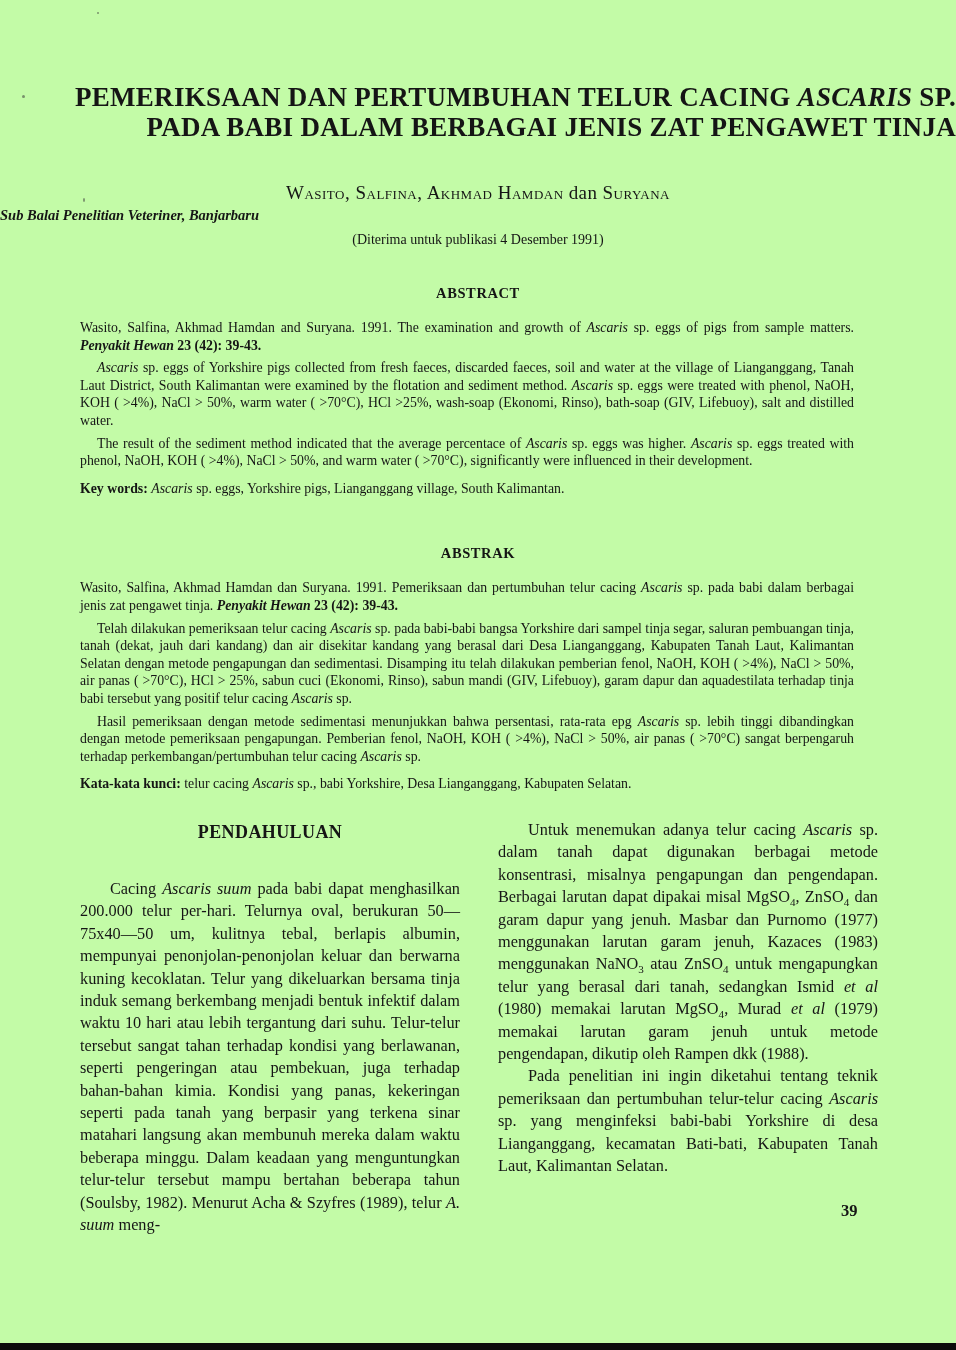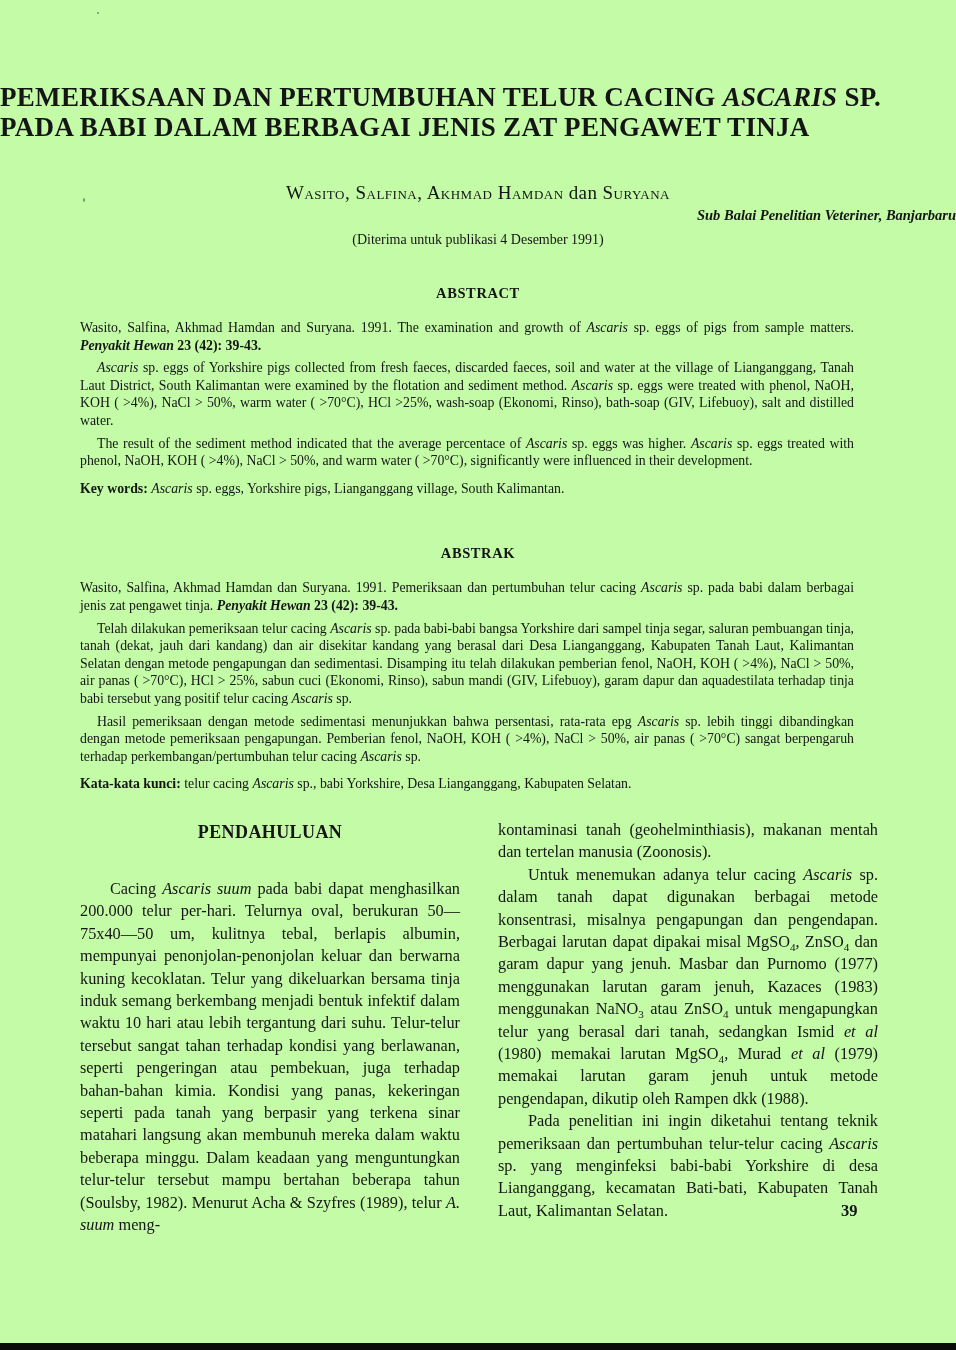--- a/index.html
+++ b/index.html
@@ -6,27 +6,27 @@
   body{
     width:956px;height:1350px;overflow:hidden;position:relative;
     background:#c3fba7;
     font-family:"Liberation Serif","DejaVu Serif",serif;
     color:#151515;
   }
   .page{position:relative;width:100%;height:100%;}
   h1,h2,h3,p{margin:0;padding:0;}
 
   .title{
-    padding-top:82px;text-align:left;font-weight:700;
+    padding-top:82px;text-align:right;font-weight:700;
     font-size:27px;line-height:30px;letter-spacing:.3px;
   }
   .title .line{display:block;}
 
   .byline{margin-top:40px;text-align:center;font-size:19px;letter-spacing:.4px;}
-  .affiliation{margin-top:3px;text-align:right;font-style:italic;font-weight:700;font-size:14.5px;margin-left:16px;}
+  .affiliation{margin-top:3px;text-align:left;font-style:italic;font-weight:700;font-size:14.5px;}
   .received{margin-top:8px;text-align:center;font-size:14px;}
 
   .sec-heading{text-align:center;font-weight:700;font-size:14.5px;letter-spacing:.6px;}
   .abstract-heading{margin-top:37px;}
   .abstrak-heading{margin-top:48px;}
 
   .abs{
     margin-left:80px;margin-right:102px;
     font-size:13.8px;line-height:17.6px;text-align:justify;
   }
@@ -81,21 +81,20 @@
   <p class="abs para"><span>Telah dilakukan pemeriksaan telur cacing </span><span class="seg-i">Ascaris</span><span> sp. pada babi-babi bangsa Yorkshire dari sampel tinja segar, saluran pembuangan tinja, tanah (dekat, jauh dari kandang) dan air disekitar kandang yang berasal dari Desa Lianganggang, Kabupaten Tanah Laut, Kalimantan Selatan dengan metode pengapungan dan sedimentasi. Disamping itu telah dilakukan pemberian fenol, NaOH, KOH ( &gt;4%), NaCl &gt; 50%, air panas ( &gt;70°C), HCl &gt; 25%, sabun cuci (Ekonomi, Rinso), sabun mandi (GIV, Lifebuoy), garam dapur dan aquadestilata terhadap tinja babi tersebut yang positif telur cacing </span><span class="seg-i">Ascaris</span><span> sp.</span></p>
   <p class="abs para"><span>Hasil pemeriksaan dengan metode sedimentasi menunjukkan bahwa persentasi, rata-rata epg </span><span class="seg-i">Ascaris</span><span> sp. lebih tinggi dibandingkan dengan metode pemeriksaan pengapungan. Pemberian fenol, NaOH, KOH ( &gt;4%), NaCl &gt; 50%, air panas ( &gt;70°C) sangat berpengaruh terhadap perkembangan/pertumbuhan telur cacing </span><span class="seg-i">Ascaris</span><span> sp.</span></p>
   <p class="abs keyline"><span class="seg-b">Kata-kata kunci: </span><span>telur cacing </span><span class="seg-i">Ascaris</span><span> sp., babi Yorkshire, Desa Lianganggang, Kabupaten Selatan.</span></p>
 
   <div class="columns">
     <div class="col">
       <h3 class="intro-heading">PENDAHULUAN</h3>
       <p class="body-par indent"><span>Cacing </span><span class="seg-i">Ascaris suum</span><span> pada babi dapat menghasilkan 200.000 telur per-hari. Telurnya oval, berukuran 50—75x40—50 um, kulitnya tebal, berlapis albumin, mempunyai penonjolan-penonjolan keluar dan berwarna kuning kecoklatan. Telur yang dikeluarkan bersama tinja induk semang berkembang menjadi bentuk infektif dalam waktu 10 hari atau lebih tergantung dari suhu. Telur-telur tersebut sangat tahan terhadap kondisi yang berlawanan, seperti pengeringan atau pembekuan, juga terhadap bahan-bahan kimia. Kondisi yang panas, kekeringan seperti pada tanah yang berpasir yang terkena sinar matahari langsung akan membunuh mereka dalam waktu beberapa minggu. Dalam keadaan yang menguntungkan telur-telur tersebut mampu bertahan beberapa tahun (Soulsby, 1982). Menurut Acha &amp; Szyfres (1989), telur </span><span class="seg-i">A. suum</span><span> meng-</span></p>
     </div>
     <div class="col">
-      <p class="body-par"><span>kontaminasi tanah (geohelminthiasis), makanan mentah dan tertelan manusia (Zoonosis).</span></p>
       <p class="body-par indent"><span>Untuk menemukan adanya telur cacing </span><span class="seg-i">Ascaris</span><span> sp. dalam tanah dapat digunakan berbagai metode konsentrasi, misalnya pengapungan dan pengendapan. Berbagai larutan dapat dipakai misal MgSO</span><span class="seg-u">4</span><span>, ZnSO</span><span class="seg-u">4</span><span> dan garam dapur yang jenuh. Masbar dan Purnomo (1977) menggunakan larutan garam jenuh, Kazaces (1983) menggunakan NaNO</span><span class="seg-u">3</span><span> atau ZnSO</span><span class="seg-u">4</span><span> untuk mengapungkan telur yang berasal dari tanah, sedangkan Ismid </span><span class="seg-i">et al</span><span> (1980) memakai larutan MgSO</span><span class="seg-u">4</span><span>, Murad </span><span class="seg-i">et al</span><span> (1979) memakai larutan garam jenuh untuk metode pengendapan, dikutip oleh Rampen dkk (1988).</span></p>
       <p class="body-par indent"><span>Pada penelitian ini ingin diketahui tentang teknik pemeriksaan dan pertumbuhan telur-telur cacing </span><span class="seg-i">Ascaris</span><span> sp. yang menginfeksi babi-babi Yorkshire di desa Lianganggang, kecamatan Bati-bati, Kabupaten Tanah Laut, Kalimantan Selatan.</span></p>
     </div>
   </div>
 
   <div class="pagenum">39</div>
 
   <div class="speckle" style="left:22px;top:95px;width:3px;height:3px;"></div>
   <div class="speckle" style="left:83px;top:198px;width:2px;height:4px;"></div>
   <div class="speckle" style="left:97px;top:12px;width:2px;height:2px;"></div>

